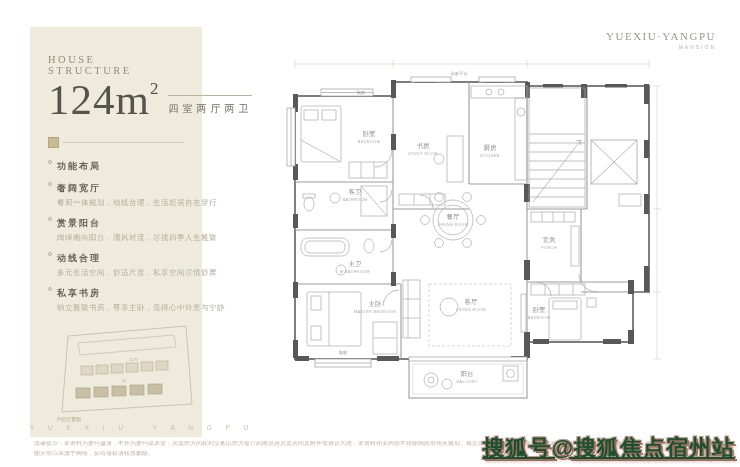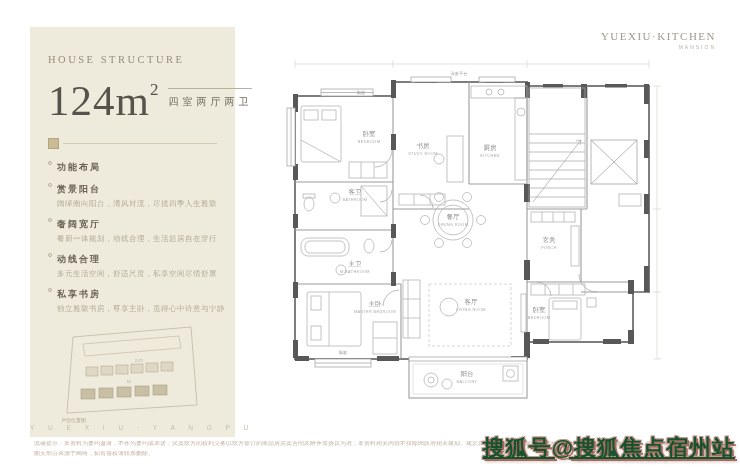--- a/index.html
+++ b/index.html
@@ -6,28 +6,28 @@
   body{
     width:740px;height:467px;position:relative;overflow:hidden;
     background:#ffffff;
     font-family:"Liberation Sans", sans-serif;
     -webkit-font-smoothing:antialiased;
   }
   .serif{font-family:"Liberation Serif", serif;}
 
   
   .panel{
-    position:absolute;left:30px;top:27px;width:205px;height:410px;
+    position:absolute;left:30px;top:27px;width:172px;height:410px;
     background:#efebdc;box-sizing:border-box;padding:0 18px;
   }
   .eyebrow{margin-top:27px;font-size:10.5px;letter-spacing:2.5px;color:#968e7c;}
   .area-line{margin-top:9px;font-size:10px;letter-spacing:5px;color:#8d8574;display:flex;align-items:center;}
   .approx{display:inline-block;width:11px;height:11px;line-height:11px;border:0.8px solid #9b937f;border-radius:50%;
     font-size:7px;letter-spacing:0;text-align:center;margin-left:2px;color:#8d8574;}
-  .bigrow{display:flex;align-items:center;margin-top:14px;}
+  .bigrow{display:flex;align-items:flex-end;margin-top:2px;}
   .bigarea{font-size:43px;line-height:1;color:#55534b;letter-spacing:1px;}
   .bigarea sup{font-size:17px;vertical-align:top;line-height:1;position:relative;top:2px;}
   .tagwrap{margin-left:9px;margin-bottom:5px;flex:1;}
   .tagline{height:1px;background:#b9b19c;margin-bottom:6px;}
   .tagtext{font-size:10px;letter-spacing:4px;color:#6f6a5b;white-space:nowrap;}
   .divrow{display:flex;align-items:center;margin-top:16px;}
   .divsq{width:11px;height:11px;background:#cabb97;border:1px solid #b3a67f;box-sizing:border-box;}
   .divline{flex:1;height:1px;background:#d4ccb6;margin-left:4px;}
   .features{margin-top:12px;}
   .feat{margin-bottom:9px;}
@@ -94,30 +94,30 @@
   <div class="features">
     <div class="feat">
       <div class="feat-title">
           <span class="bullet"></span>
           <span>功能布局</span>
         </div>
     </div>
     <div class="feat">
       <div class="feat-title">
           <span class="bullet"></span>
+          <span>奢阔宽厅</span>
+        </div>
+      <div class="feat-desc">餐厨一体规划，动线合理，生活起居自在穿行</div>
+    </div>
+    <div class="feat">
+      <div class="feat-title">
+          <span class="bullet"></span>
           <span>赏景阳台</span>
         </div>
       <div class="feat-desc">阔绰南向阳台，清风对流，尽揽四季人生雅致</div>
-    </div>
-    <div class="feat">
-      <div class="feat-title">
-          <span class="bullet"></span>
-          <span>奢阔宽厅</span>
-        </div>
-      <div class="feat-desc">餐厨一体规划，动线合理，生活起居自在穿行</div>
     </div>
     <div class="feat">
       <div class="feat-title">
           <span class="bullet"></span>
           <span>动线合理</span>
         </div>
       <div class="feat-desc">多元生活空间，舒适尺度，私享空间尽情舒展</div>
     </div>
     <div class="feat">
       <div class="feat-title">
@@ -150,21 +150,21 @@
         <rect x="100" y="62" width="14" height="10"></rect>
       </g>
       <text x="8" y="99" font-size="5" fill="#b1a890" text-anchor="start">户型位置图</text>
     </svg>
   </div>
 
   <div class="letters">Y U E X I U · Y A N G P U</div>
 </div>
 
 <div class="logo">
-  <div class="logo-main serif">YUEXIU·KITCHEN</div>
+  <div class="logo-main serif">YUEXIU·YANGPU</div>
   <div class="logo-sub">MANSION</div>
 </div>
 
 <div class="plan">
 <svg width="384" height="378" viewBox="0 0 384 378">
 
   <g stroke="#d8d5cc" stroke-width="0.7">
     <line x1="14" y1="20" x2="368" y2="20"></line>
     <line x1="14" y1="16" x2="14" y2="24"></line>
         <line x1="112" y1="16" x2="112" y2="24"></line>

